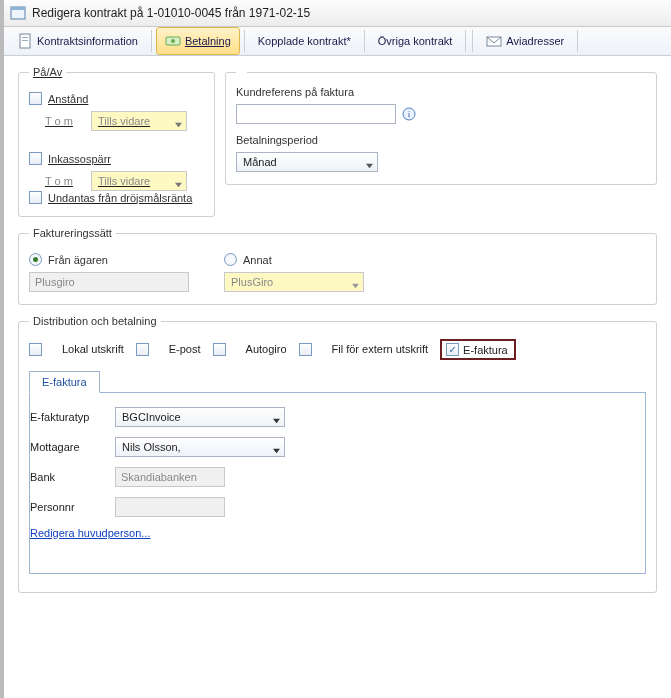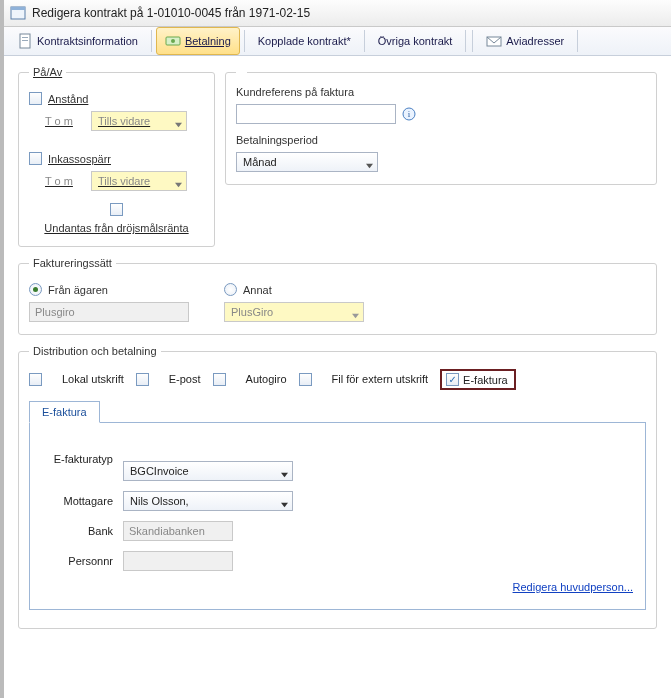--- a/index.html
+++ b/index.html
@@ -204,23 +204,22 @@
     position: relative;
     top: 1px;
   }
   .tab.active {
     background: #fff;
     border-bottom: 1px solid #fff;
   }
   .tabpage {
     border: 1px solid #9db6d6;
     border-top: none;
-    padding: 14px 12px 16px 8px;
+    padding: 14px 12px 16px 0;
     min-height: 150px;
-    text-align: right;
   }
 
   .form-row {
     display: flex;
     align-items: center;
     gap: 10px;
     margin-bottom: 10px;
   }
   .form-row .flabel {
     width: 75px;
@@ -330,21 +329,21 @@
           <span class="combo disabled" style="width:96px;">
             <span>Tills vidare</span>
             <span class="arrow">
               <svg viewBox="0 0 8 8">
                   <polygon points="0,2 8,2 4,7" fill="#777"></polygon>
                 </svg>
             </span>
           </span>
         </div>
 
-        <div class="row" style="margin-top:12px;flex-direction:column;">
+        <div class="row" style="margin-top:0;">
           <span class="checkbox"></span>
           <span class="label">Undantas från dröjsmålsränta</span>
         </div>
       </fieldset>
 
       <fieldset style="flex:1;">
         <legend style="visibility:hidden;">.</legend>
         <div class="label">Kundreferens på faktura</div>
         <div class="row">
           <span class="textbox" style="width:160px;"></span>
@@ -430,21 +429,21 @@
 
       <div class="tabstrip">
         <div class="tab active">
           <span>E-faktura</span>
         </div>
       </div>
       <div class="tabpage">
 
         <div class="form-row">
           <span class="flabel">E-fakturatyp</span>
-          <span class="combo" style="width:170px;margin-top:24px;">
+          <span class="combo" style="width:170px;">
             <span>BGCInvoice</span>
             <span class="arrow">
               <svg viewBox="0 0 8 8">
                   <polygon points="0,2 8,2 4,7" fill="#333"></polygon>
                 </svg>
             </span>
           </span>
         </div>
 
         <div class="form-row">

